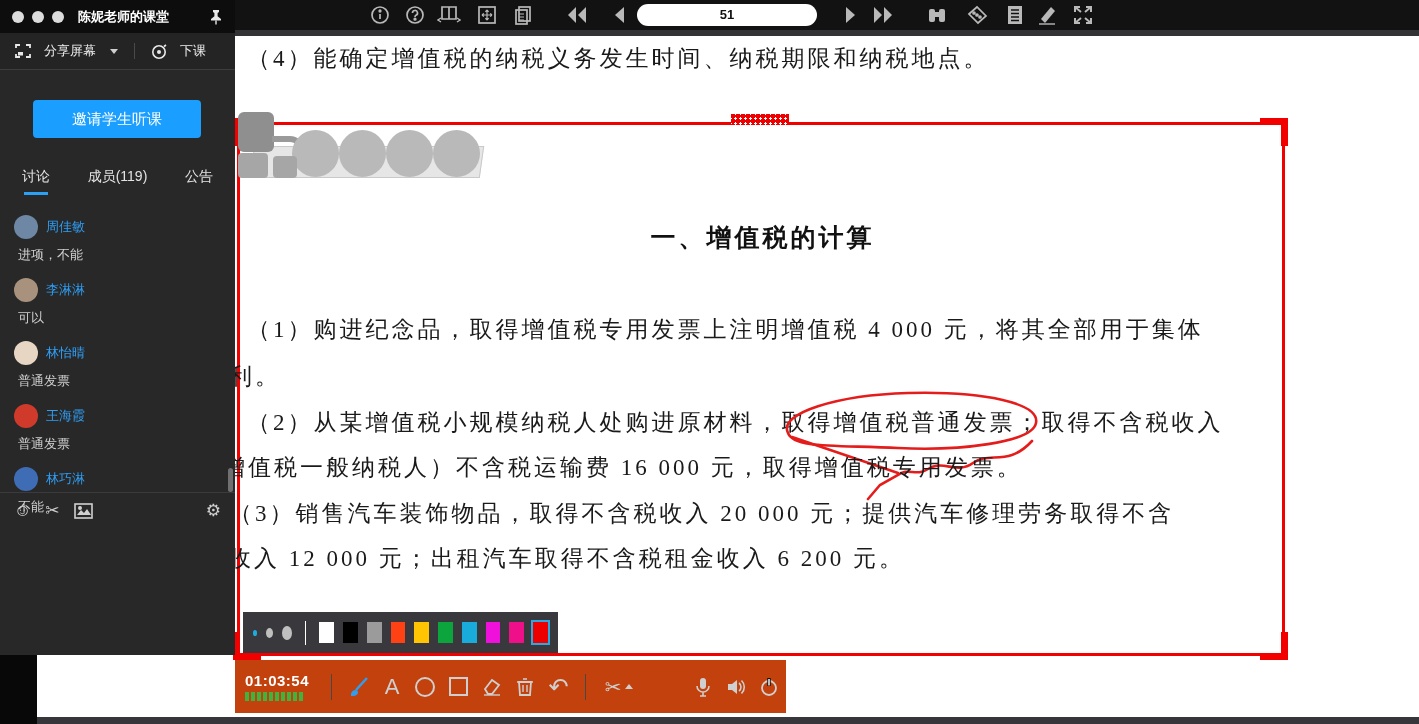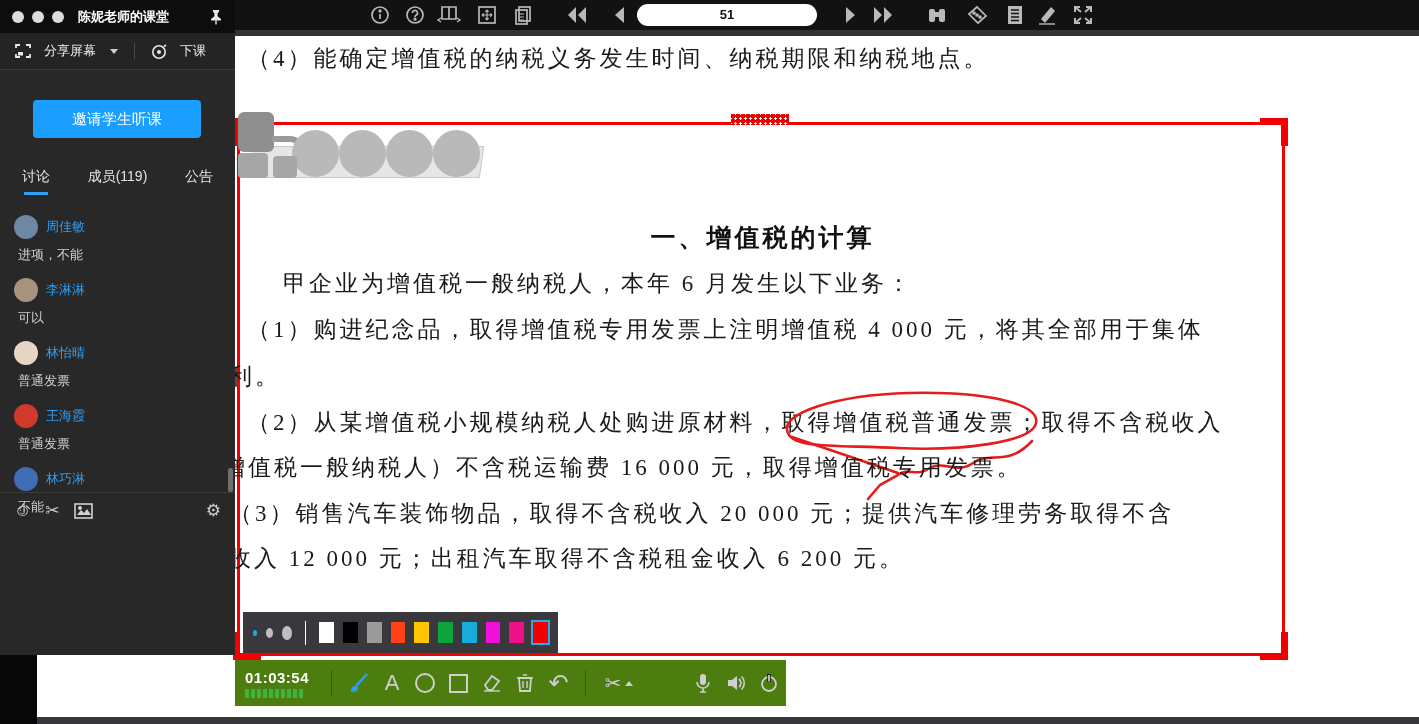--- a/index.html
+++ b/index.html
@@ -83,21 +83,21 @@
              display:flex; align-items:center; padding:0 10px; gap:9px; }
   .size-dot { border-radius:50%; background:#bfbfbf; cursor:pointer; }
   .size-dot.s1 { width:6px; height:6px; background:#1bacdd; }
   .size-dot.s2 { width:10px; height:10px; }
   .size-dot.s3 { width:14px; height:14px; }
   .pal-sep { width:2px; height:24px; background:#fff; margin:0 4px; }
   .swatch { width:21px; height:21px; cursor:pointer; }
   .swatch.selected { outline:2px solid #29a9e0; outline-offset:0; }
 
   
-  .ctrlbar { position:absolute; left:235px; top:660px; width:551px; height:46px; background:#4d7c0f; z-index:26;
+  .ctrlbar { position:absolute; left:235px; top:660px; width:551px; height:53px; background:#c2410c; z-index:26;
              display:flex; align-items:center; }
   .timer-blk { width:78px; margin-left:10px; text-align:left; }
   .timer { color:#fff; font-size:15px; font-weight:bold; letter-spacing:.5px; }
   .sig { display:flex; gap:2px; margin-top:3px; }
   .sig i { width:4px; height:9px; background:#3db53d; display:block; }
   .ctrl-sep { width:1px; height:26px; background:#484848; margin:0 10px; }
   .ct { width:34px; height:34px; display:flex; align-items:center; justify-content:center; color:#cfcfcf; cursor:pointer; }
   .ct svg { stroke:#cfcfcf; fill:none; stroke-width:1.8; }
   .ct.textA { font-size:22px; font-weight:300; font-family:"Liberation Sans",sans-serif; }
   .shape-circle { width:20px; height:20px; border:2px solid #cfcfcf; border-radius:50%; }
@@ -217,21 +217,20 @@
   <div class="g-trap"></div>
   <div class="g2"></div>
   <div class="g3"></div>
   <div class="g-circ" style="left:292px"></div>
   <div class="g-circ" style="left:339px"></div>
   <div class="g-circ" style="left:386px"></div>
   <div class="g-circ" style="left:433px"></div>
 
   <div class="doc-title">一、增值税的计算</div>
 
-  <div class="doc-line" style="left:283px; top:268px">甲企业为增值税一般纳税人，本年 6 月发生以下业务：</div>
   <div class="doc-line" style="left:247px; top:314px">（1）购进纪念品，取得增值税专用发票上注明增值税 4 000 元，将其全部用于集体</div>
   <div class="doc-line" style="left:229px; top:361px">利。</div>
 
   <div class="doc-line" style="left:247px; top:407px">
     <span>（2）从某增值税小规模纳税人处购进原材料，</span><span class="circled-wrap"><span>取得增值税普通发票；</span><svg class="circled-svg" viewBox="0 0 292 132">
         <path d="M20,46 C10,26 70,8 140,6 C215,4 272,16 268,36 C264,56 190,64 130,61 C70,58 26,62 20,46"></path>
         <path d="M264,54 C240,80 222,64 205,76 C188,88 176,72 160,82 C148,90 140,80 130,88 L112,98 L100,112"></path>
         <path d="M24,50 L130,86"></path>
       </svg></span><span>取得不含税收入</span>
   </div>

